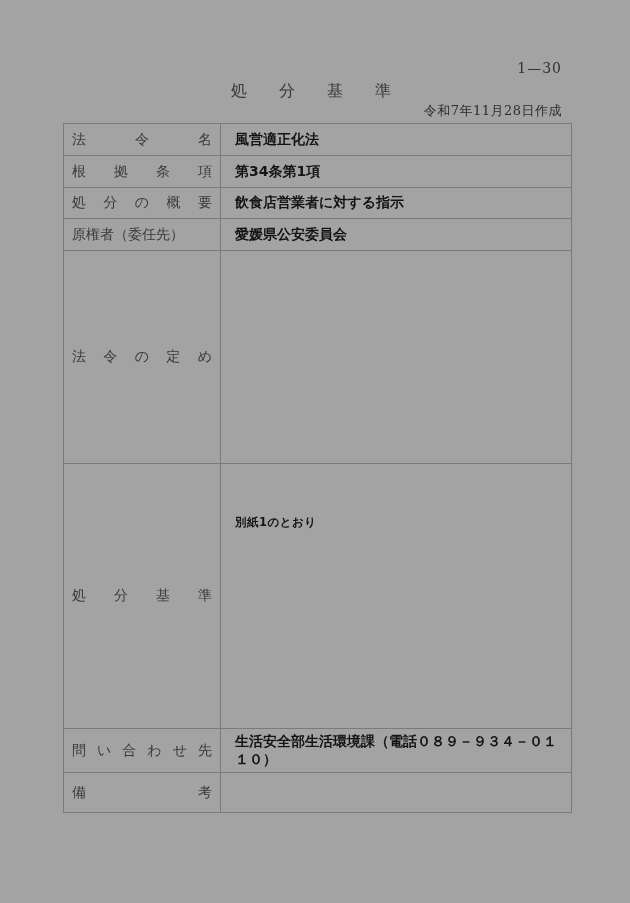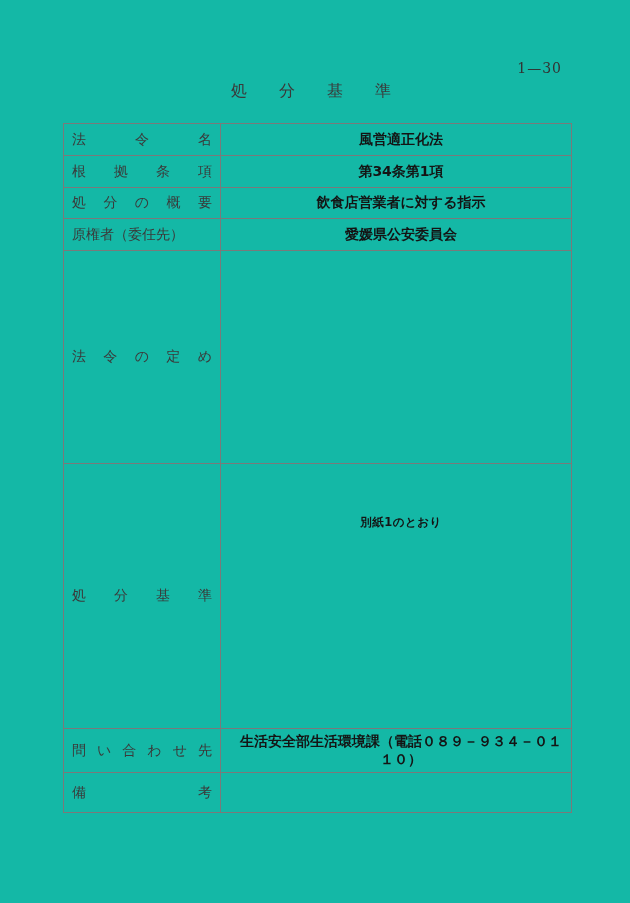--- a/index.html
+++ b/index.html
@@ -1,21 +1,21 @@
 <!DOCTYPE html>
 <html><head>
 <meta charset="utf-8">
 <style>
   html, body { margin: 0; padding: 0; background: #e8e8e8; }
   .page {
     position: relative;
     width: 630px;
     height: 903px;
     margin: 0 auto;
-    background: #14b8a6;
+    background: #a3a3a3;
     font-family: "DejaVu Serif", "Liberation Serif", serif;
     color: #2a2a2a;
     overflow: hidden;
   }
   .page-number {
     position: absolute;
     top: 60px;
     right: 68px;
     font-size: 14px;
     letter-spacing: 1px;
@@ -59,21 +59,20 @@
     font-size: 14px;
     color: #3a3a3a;
   }
   td.value-cell {
     padding-left: 14px;
     padding-right: 4px;
     font-family: "DejaVu Sans", "Liberation Sans", sans-serif;
     font-weight: bold;
     font-size: 14px;
     color: #141414;
-    text-align: center;
   }
   .js-justify { display: flex; justify-content: space-between; }
   tr.r1 { height: 32px; }
   tr.r2 { height: 32px; }
   tr.r3 { height: 31px; }
   tr.r4 { height: 32px; }
   tr.r5 { height: 213px; }
   tr.r6 { height: 265px; }
   tr.r7 { height: 44px; }
   tr.r8 { height: 40px; }
@@ -90,20 +89,21 @@
 </style>
 </head>
 <body>
 
 <div class="page">
 
   <div class="page-number">1—30</div>
 
   <div class="doc-title">処　分　基　準</div>
 
+  <div class="created-date">令和7年11月28日作成</div>
 
   <table class="doc-table">
     <tbody>
       <tr class="r1">
         <td class="label-cell">
           <div class="js-justify">
               <span>法</span>
               <span>令</span>
               <span>名</span>
             </div>

